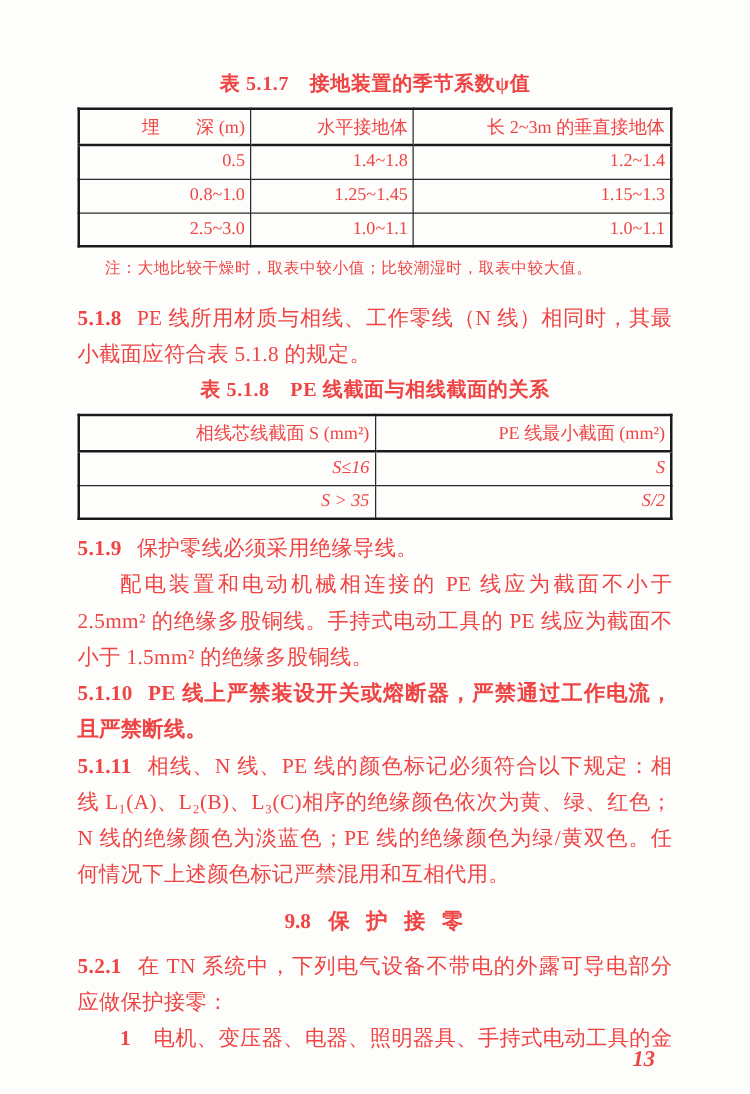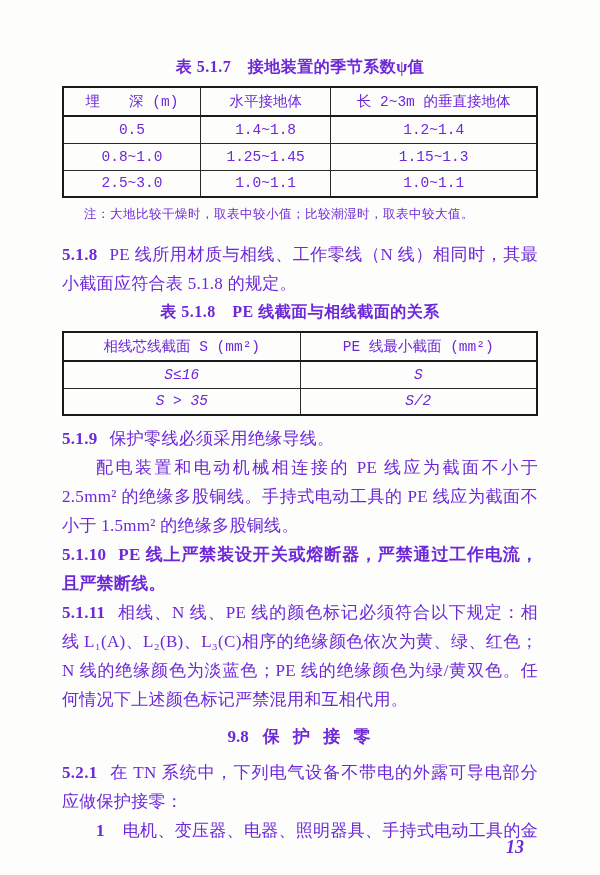--- a/index.html
+++ b/index.html
@@ -2,43 +2,42 @@
 <html><head>
 <meta charset="utf-8">
 <style>
   * { margin:0; padding:0; box-sizing:border-box; }
   html,body { background:#ffffff; }
   .page {
     position:relative;
     width:600px; height:875px;
     background:#fdfdfb;
     font-family:"Liberation Serif","DejaVu Serif",serif;
-    color:#6d28d9;
+    color:#ef4444;
     padding:57px 62px 0 62px;
     overflow:hidden;
   }
   .tbl-title {
     text-align:center;
     font-weight:bold;
     font-size:16px;
     letter-spacing:0.5px;
     margin-bottom:8px;
   }
   table.tbl {
     width:100%;
     border-collapse:collapse;
     font-size:14.5px;
     table-layout:fixed;
   }
   table.tbl th, table.tbl td {
     border:1px solid #2a2a2a;
-    text-align:center;
+    text-align:right;
     vertical-align:middle;
     padding:2px 4px;
-    font-family:Liberation Mono, monospace;
   }
   table.tbl { border:2px solid #1a1a1a; }
   table.tbl thead th { border-bottom:2px solid #1a1a1a; font-weight:normal; height:29px; }
   table.t1 td { height:27px; }
   table.t2 thead th { height:29px;margin-left:29px; }
   table.t2 td { height:27px; }
   .math { font-style:italic; }
   .note {
     font-size:12.5px;
     letter-spacing:0.5px;

